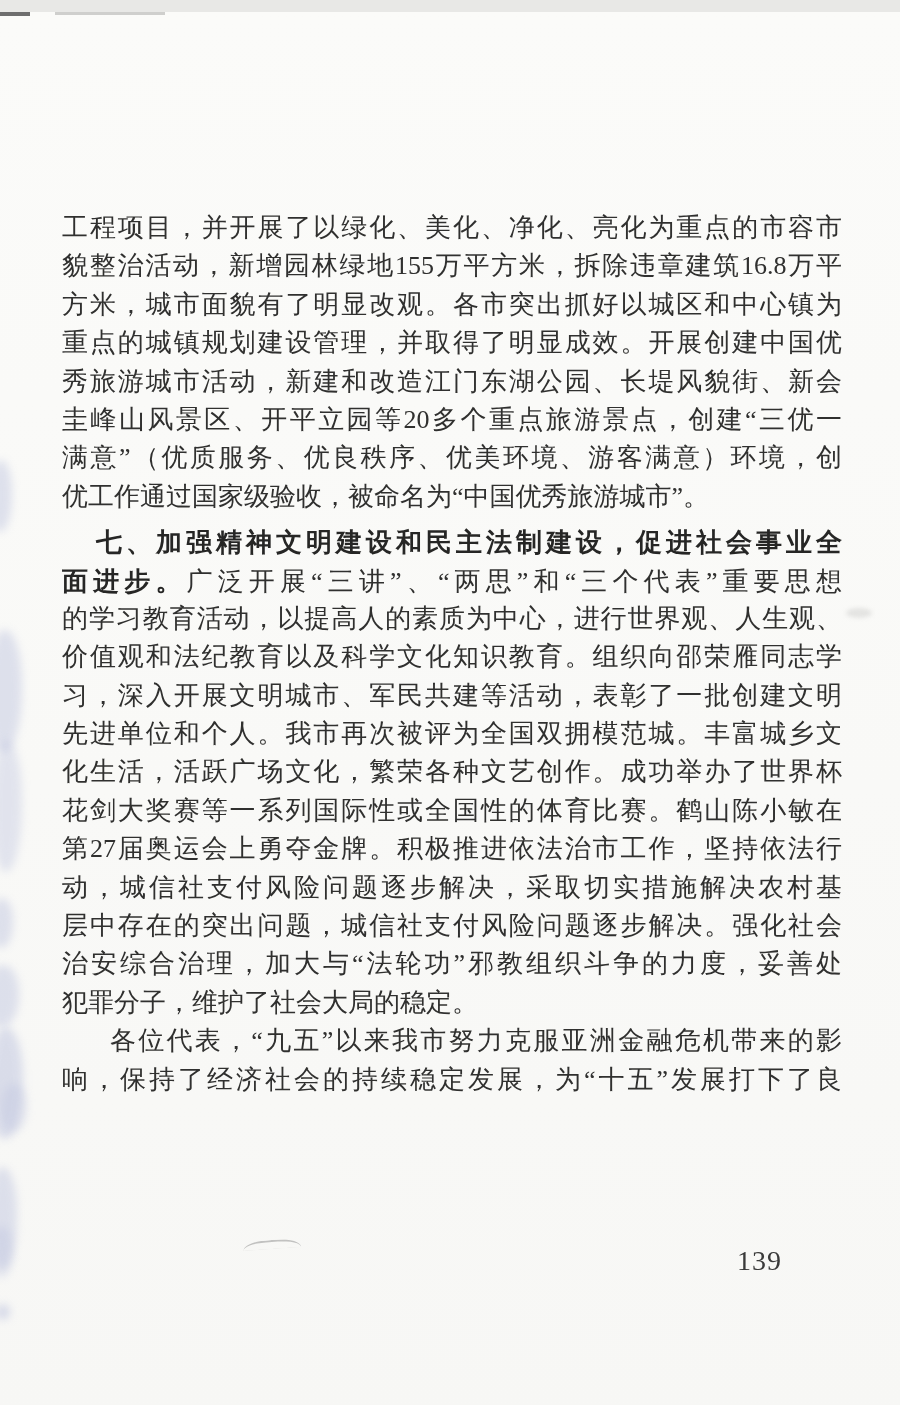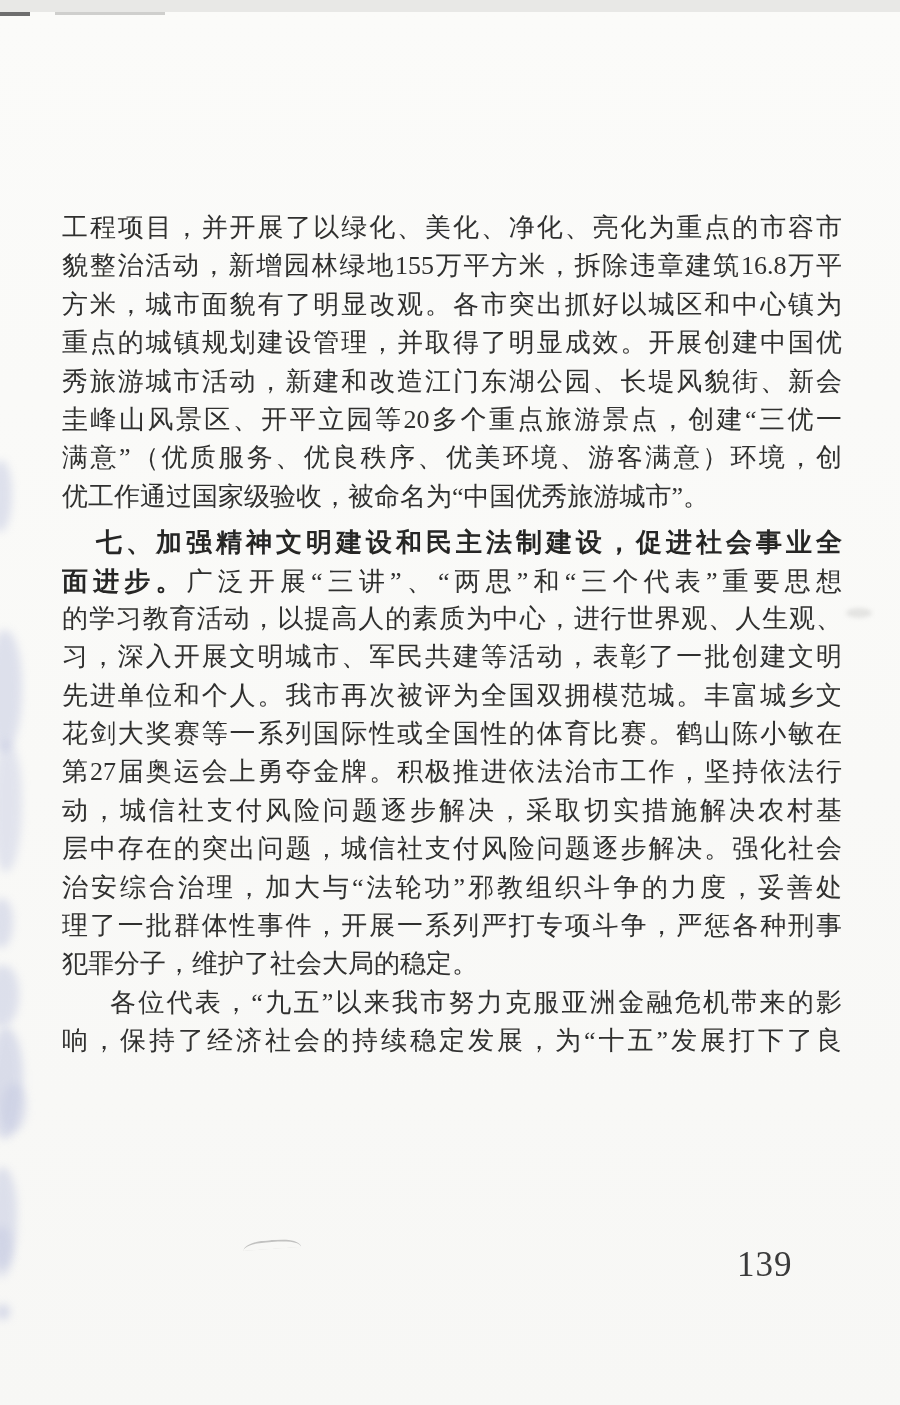--- a/index.html
+++ b/index.html
@@ -42,21 +42,21 @@
   }
   .line.ih { padding-left: 34px; }   
   .line.ip { padding-left: 48px; }   
   .line.gap { margin-top: 7px; }     
 
   
   .page-number {
     position: absolute;
     left: 737px;
     top: 1233px;
-    font-size: 35px;
+    font-size: 28px;
     color: #3a3a3a;
     letter-spacing: 1px;
     font-family: "Liberation Serif", "DejaVu Serif", serif;
   }
 
   
   .stain {
     position: absolute;
     background: #bcc2de;
     border-radius: 48% 52% 55% 45% / 55% 45% 52% 48%;
@@ -131,27 +131,28 @@
       <div class="line">貌整治活动，新增园林绿地155万平方米，拆除违章建筑16.8万平</div>
       <div class="line">方米，城市面貌有了明显改观。各市突出抓好以城区和中心镇为</div>
       <div class="line">重点的城镇规划建设管理，并取得了明显成效。开展创建中国优</div>
       <div class="line">秀旅游城市活动，新建和改造江门东湖公园、长堤风貌街、新会</div>
       <div class="line">圭峰山风景区、开平立园等20多个重点旅游景点，创建“三优一</div>
       <div class="line">满意”（优质服务、优良秩序、优美环境、游客满意）环境，创</div>
       <div class="line short">优工作通过国家级验收，被命名为“中国优秀旅游城市”。</div>
       <div class="line bold ih gap">七、加强精神文明建设和民主法制建设，促进社会事业全</div>
       <div class="line"><span class="bold-prefix">面进步。</span>广泛开展“三讲”、“两思”和“三个代表”重要思想</div>
       <div class="line">的学习教育活动，以提高人的素质为中心，进行世界观、人生观、</div>
+      <div class="line">价值观和法纪教育以及科学文化知识教育。组织向邵荣雁同志学</div>
       <div class="line">习，深入开展文明城市、军民共建等活动，表彰了一批创建文明</div>
       <div class="line">先进单位和个人。我市再次被评为全国双拥模范城。丰富城乡文</div>
+      <div class="line">化生活，活跃广场文化，繁荣各种文艺创作。成功举办了世界杯</div>
       <div class="line">花剑大奖赛等一系列国际性或全国性的体育比赛。鹤山陈小敏在</div>
       <div class="line">第27届奥运会上勇夺金牌。积极推进依法治市工作，坚持依法行</div>
       <div class="line">动，城信社支付风险问题逐步解决，采取切实措施解决农村基</div>
       <div class="line">层中存在的突出问题，城信社支付风险问题逐步解决。强化社会</div>
       <div class="line">治安综合治理，加大与“法轮功”邪教组织斗争的力度，妥善处</div>
-      <div class="line">理了一批群体性事件，开展一系列严打专项斗争，严惩各种刑事</div>
       <div class="line short">犯罪分子，维护了社会大局的稳定。</div>
       <div class="line ip">各位代表，“九五”以来我市努力克服亚洲金融危机带来的影</div>
       <div class="line">响，保持了经济社会的持续稳定发展，为“十五”发展打下了良</div>
     </div>
 
   <div class="page-number">139</div>
 </div>
 
 </body></html>

